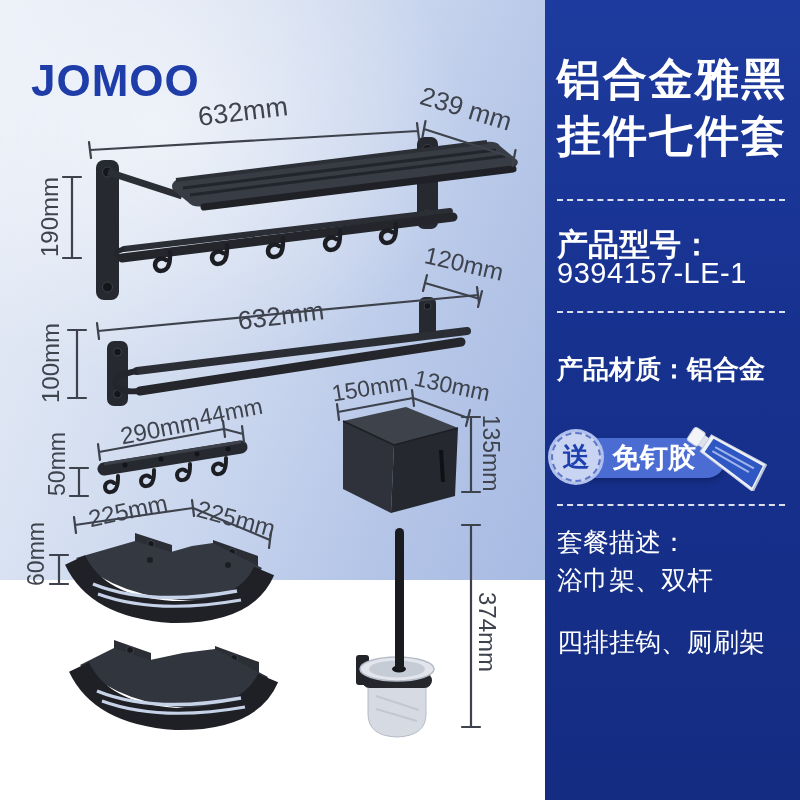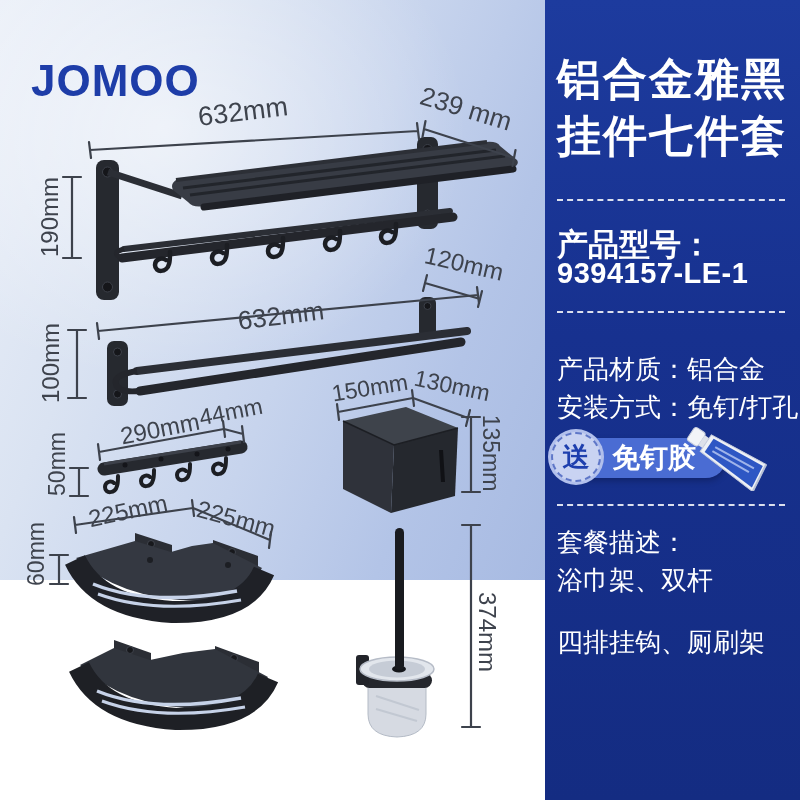--- a/index.html
+++ b/index.html
@@ -28,21 +28,21 @@
     position:absolute;left:545px;top:0;width:255px;height:800px;
     background:linear-gradient(180deg,#1d3b9e 0%,#17318f 42%,#142c82 100%);
     color:#fff;
     padding-left:23px;
   }
   .panel *{white-space:nowrap;}
   .p-abs{position:absolute;left:12px;}
   .title{font-size:44px;font-weight:800;letter-spacing:2px;}
   .dash{position:absolute;left:12px;width:228px;border-top:2px dashed rgba(255,255,255,.85);height:0;}
   .model-label{font-size:31px;font-weight:700;}
-  .model-value{font-size:29px;font-weight:700;letter-spacing:.5px;}
+  .model-value{font-size:29px;font-weight:400;letter-spacing:.5px;}
   .spec{font-size:26px;font-weight:500;}
   .pkg-title{font-size:26px;font-weight:500;}
   .pkg-line{font-size:26px;font-weight:500;}
   
   .badge{position:absolute;left:5px;top:429px;width:245px;height:62px;}
   .pill{
     position:absolute;left:8px;top:9px;width:168px;height:40px;border-radius:20px;
     background:#4a6cd3;box-shadow:0 3px 6px rgba(0,0,20,.25);
   }
   .pill span{
@@ -204,22 +204,21 @@
   <div class="p-abs title" style="top:50px;">铝合金雅黑</div>
   <div class="p-abs title" style="top:107px;">挂件七件套</div>
 
   <div class="dash" style="top:199px;"></div>
 
   <div class="p-abs model-label" style="top:224px;">产品型号：</div>
   <div class="p-abs model-value" style="top:257px;">9394157-LE-1</div>
 
   <div class="dash" style="top:311px;"></div>
 
-  <div class="p-abs spec" style="top:352px;"><span>产品材质：</span><span>铝合金</span></div>
-  <div class="p-abs spec" style="top:390px;"><span>安装方式：</span><span>免钉/打孔</span></div>
+  <div class="p-abs spec" style="top:352px;font-weight:bold;"><span>产品材质：</span><span>铝合金</span></div>
 
   <div class="badge">
     <div class="pill">
       <span>免钉胶</span>
     </div>
     <svg class="tube" width="112" height="66" viewBox="0 0 112 66">
       <g transform="rotate(34 30 22)">
         <rect x="8" y="12" width="13" height="16" rx="3" fill="#f2f4f8" stroke="#c9cfdd"></rect>
         <rect x="21" y="14" width="5" height="12" fill="#dde1ea"></rect>
         <polygon points="26,10 88,4 92,34 26,30" fill="#eef1f6" stroke="#c9cfdd"></polygon>

